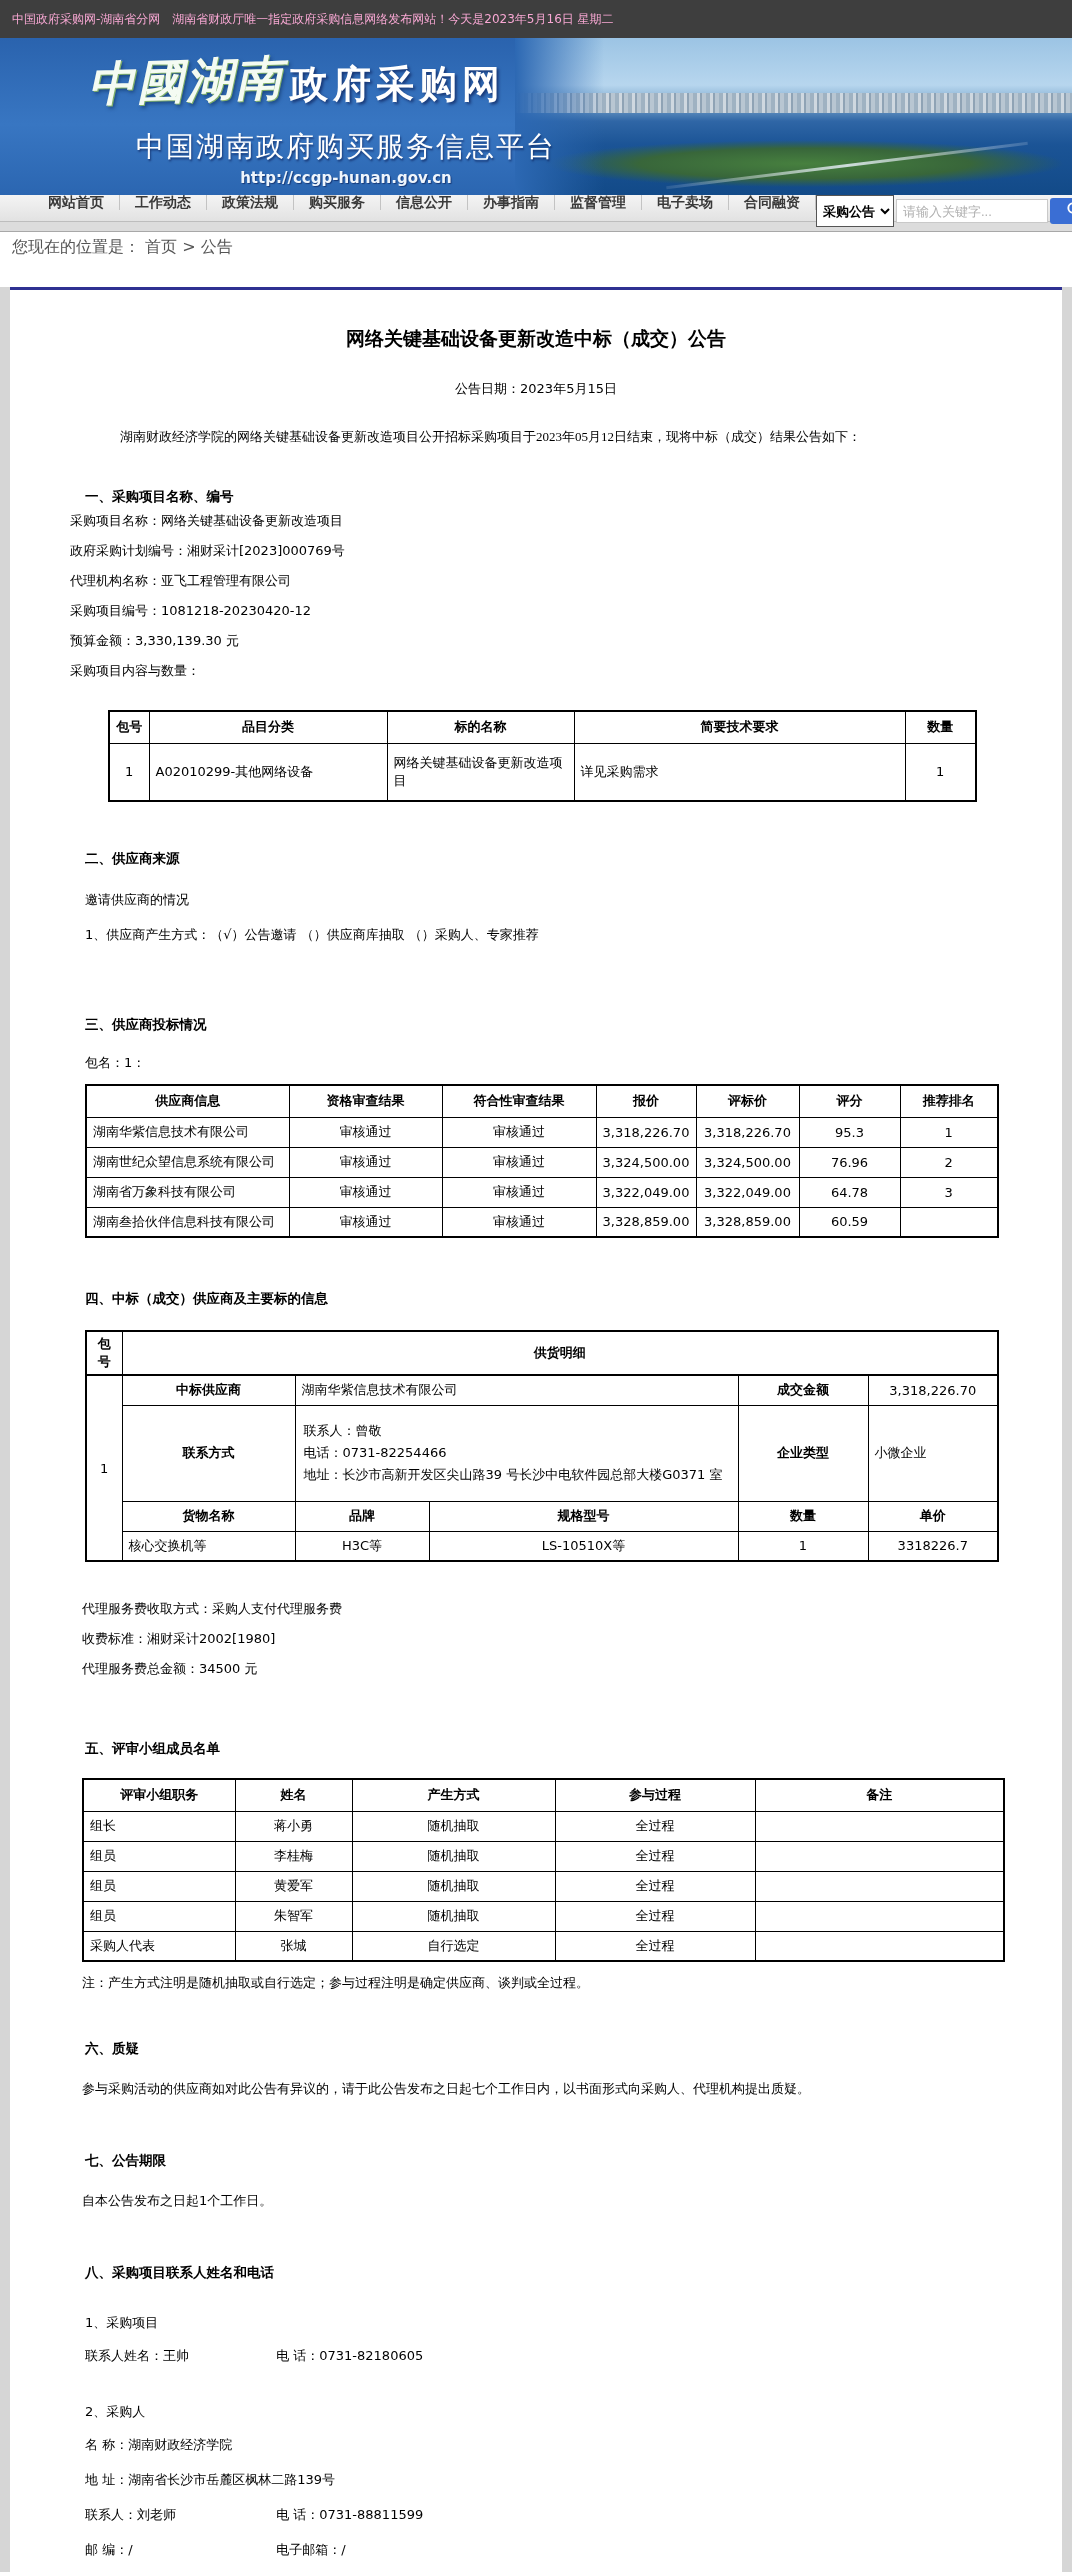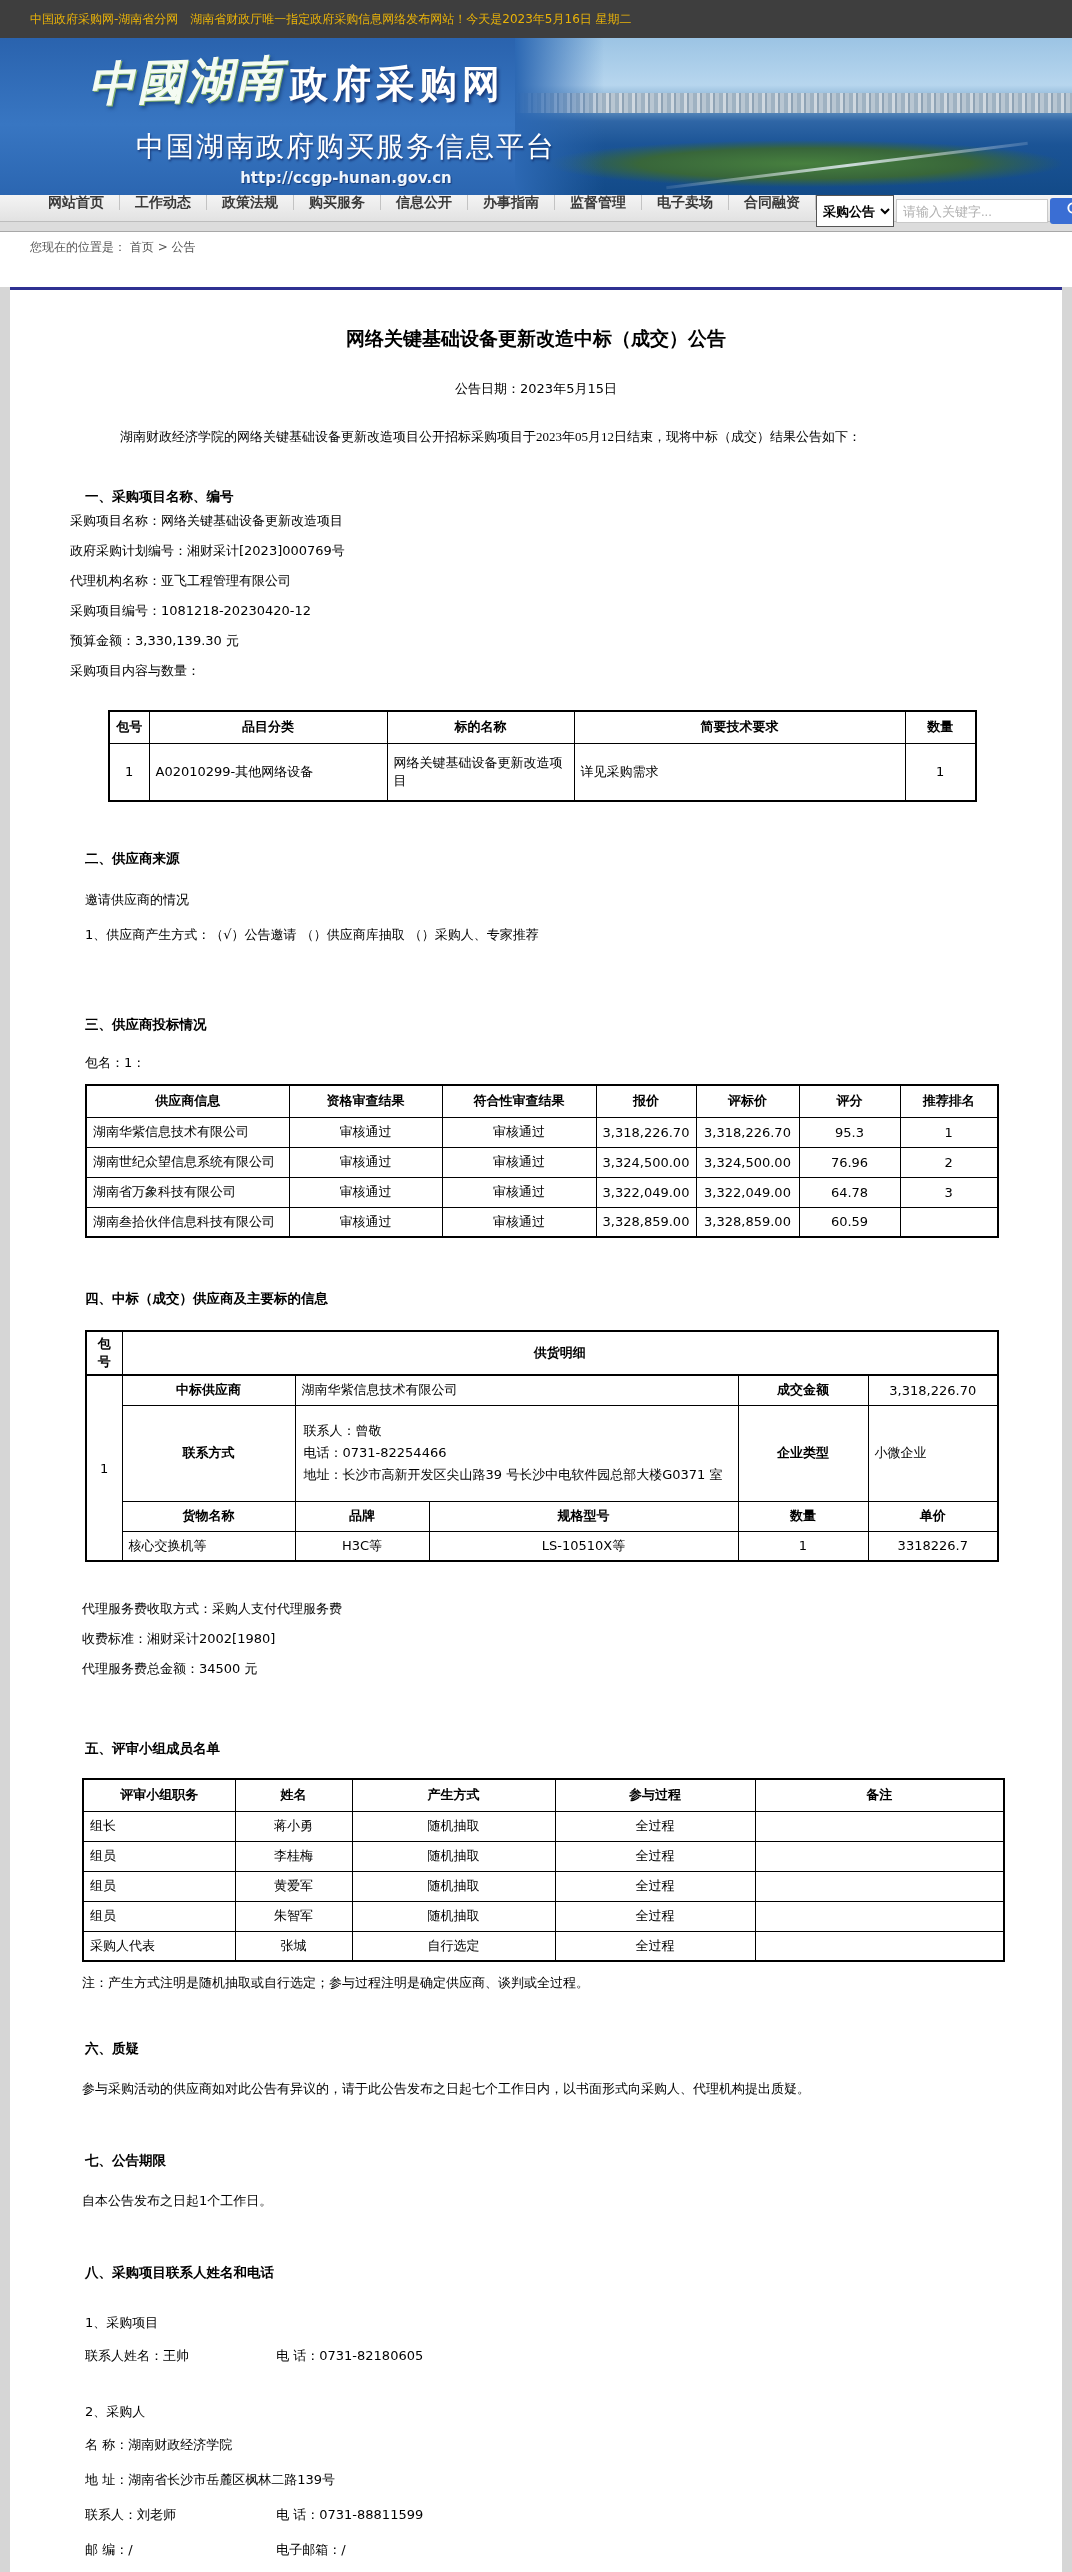--- a/index.html
+++ b/index.html
@@ -2,22 +2,22 @@
 <html><head>
 <meta charset="utf-8">
 <style>
   * { margin:0; padding:0; box-sizing:border-box; }
   html,body { width:1072px; }
   body {
     font-family:"DejaVu Sans","Liberation Sans",sans-serif;
     background:#ffffff; color:#000;
   }
   
-  .topbar { height:38px; background:#3e3e3e; color:#eab308; font-size:12px;
-            line-height:38px; padding-left:30px; overflow:hidden; white-space:nowrap; }
+  .topbar { height:38px; background:#3e3e3e; color:#f9a8d4; font-size:12px;
+            line-height:38px; padding-left:12px; overflow:hidden; white-space:nowrap; }
   
   .banner { position:relative; height:157px; overflow:hidden;
             background:linear-gradient(180deg,#2a63ae 0%,#3876c2 55%,#2b66b1 100%); }
   .banner-photo { position:absolute; top:0; right:0; width:52%; height:100%;
     background-image:
       linear-gradient(90deg,#2c68b3 0%,rgba(44,104,179,0) 16%),
       radial-gradient(ellipse 62% 20% at 52% 80%, #47803f 0%, #38663a 48%, rgba(56,102,58,0) 75%),
       repeating-linear-gradient(90deg,#cfd8e0 0 3px,#8fa3b5 3px 5px,#b8c6d2 5px 9px,#9fb2c2 9px 13px),
       linear-gradient(180deg,#9cc4e4 0%,#b7d6ee 30%,#7ba6cc 42%,#2f66a6 53%,#1b5496 68%,#124a88 100%);
     background-size:100% 100%,100% 100%,100% 13%,100% 100%;
@@ -43,21 +43,21 @@
     border-right:1px solid #c3c3c3; line-height:15px; cursor:pointer; white-space:nowrap; }
   .search-area { margin-left:auto; margin-right:8px; display:flex; align-items:center; gap:2px; }
   .search-area select { height:32px; font-size:13px; font-weight:bold; border:1px solid #555; background:#fff;
     padding:0 2px; }
   .search-area input { height:24px; width:152px; font-size:13px; border:1px solid #c9c9c9; padding:0 6px; color:#333; }
   .search-area input::placeholder { color:#b0b0b0; }
   .search-btn { height:26px; width:48px; background:#3a6ed4; border:none; border-radius:3px;
     display:flex; align-items:center; justify-content:center; cursor:pointer; }
   
   .graystrip { height:10px; background:#dcdcdc; border-bottom:1px solid #a8a8a8; }
-  .breadcrumb-row { height:30px; background:#fff; font-size:12px; color:#555; line-height:30px; padding-left:30px; }
+  .breadcrumb-row { height:30px; background:#fff; font-size:16px; color:#555; line-height:30px; padding-left:12px; }
   .breadcrumb-row a { color:#555; text-decoration:none; }
   .white-spacer { height:25px; background:#fff; }
   
   .page-bg { background:#d6d6d6; padding:0 10px; }
   .panel { background:#fff; border-top:3px solid #2e3192; min-height:2284px; padding-bottom:60px; font-size:13px; }
   .a-title { text-align:center; font-size:19px; font-weight:bold; margin-top:36px; }
   .a-date { text-align:center; margin-top:28px; }
   .intro { margin:28px 100px 8px 110px; line-height:1.7;font-family:Liberation Serif, serif; }
   .sec-h { font-weight:bold; margin-left:75px; font-size:13.5px; }
   .line { margin-left:60px; line-height:30px; }

